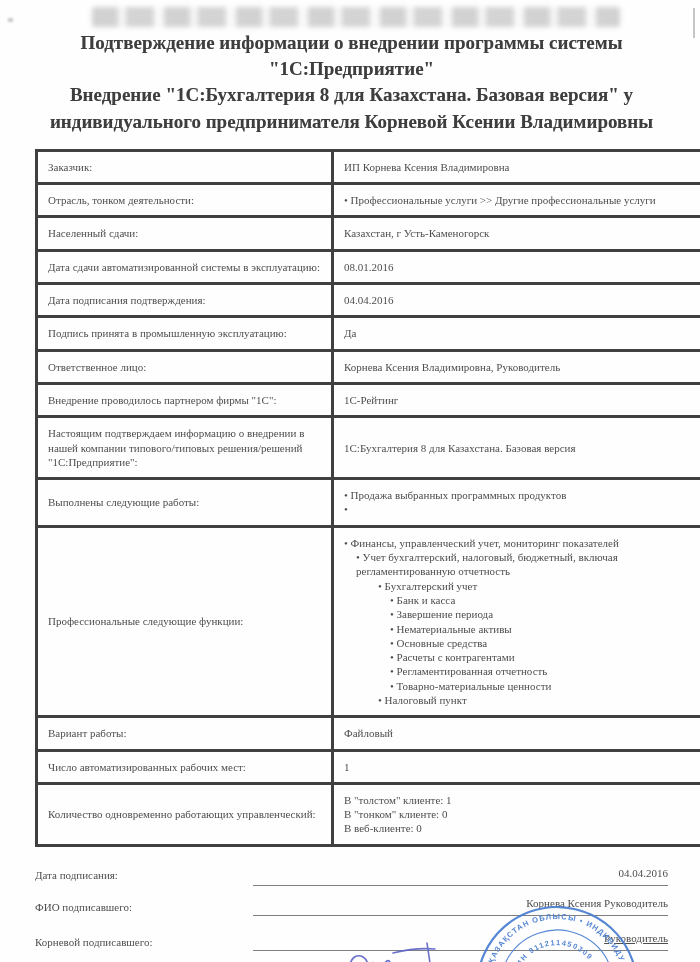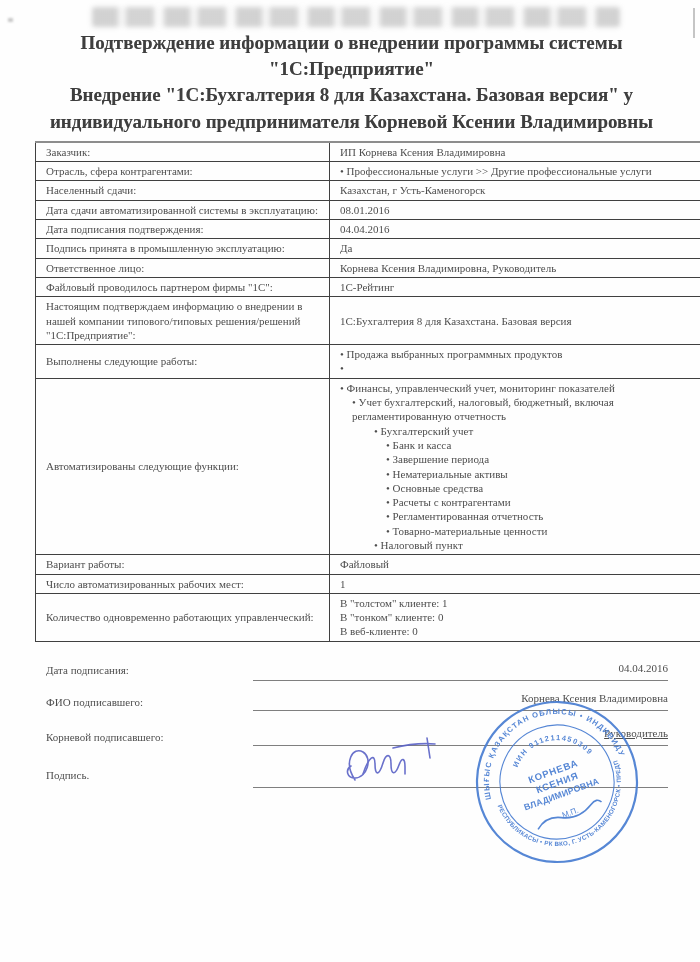--- a/index.html
+++ b/index.html
@@ -29,60 +29,60 @@
   }
   .edge-mark{
     position:absolute;right:5px;top:8px;width:2px;height:30px;
     background:rgba(150,150,150,.55);filter:blur(.6px);
   }
   .corner-dot{
     position:absolute;left:8px;top:18px;width:5px;height:4px;
     background:rgba(150,150,150,.5);filter:blur(1px);
   }
   .title{
-    margin:30px auto 6px auto;
+    margin:30px auto 14px auto;
     max-width:632px;
     text-align:center;
     font-weight:bold;
     font-size:19px;
     line-height:1.38;
     color:#3e3e3e;
     text-shadow:0 0 .5px rgba(90,90,90,.45);
   }
   .title .seg{display:block;}
   table.info{
     width:633px;
     border-collapse:collapse;
     table-layout:fixed;
     font-size:11px;
     line-height:1.3;
     color:#4e4e4e;
     border:1px solid #b3b3b3;
     border-top:2.5px solid #8d8d8d;
   }
   table.info td{
-    border:1px solid #404040;
+    border:3px solid #404040;
     vertical-align:middle;
-    padding:2px 10px;
+    padding:8px 10px;
   }
   td.lbl{width:273px;}
   td.val{width:360px;padding-left:12px;}
   .vline{padding-left:0;}
   .ind-1{padding-left:12px;}
   .ind-2{padding-left:34px;}
   .ind-3{padding-left:46px;}
   .footer{
     position:relative;
     width:633px;height:200px;
     margin-top:14px;
     font-size:11px;
     color:#4e4e4e;
   }
   .f-row{position:absolute;left:0;width:100%;}
-  .f-label{position:absolute;left:11px;top:0;text-align:right;}
+  .f-label{position:absolute;left:0;top:0;text-align:right;}
   .f-line{
     position:absolute;left:218px;right:0;top:-4px;height:22px;
     border-bottom:1px solid #7f7f7f;
     text-align:right;
     line-height:20px;
   }
   .f-row.r1{top:8px;}
   .f-row.r2{top:40px;}
   .f-row.r3{top:75px;}
   .f-row.r4{top:113px;}
@@ -117,21 +117,21 @@
 
   <table class="info">
     <tbody>
         <tr>
       <td class="lbl">Заказчик:</td>
       <td class="val">
             <div class="vline ind-0">ИП Корнева Ксения Владимировна</div>
           </td>
     </tr>
         <tr>
-      <td class="lbl">Отрасль, сфера контрагентами:</td>
+      <td class="lbl">Отрасль, тонком деятельности:</td>
       <td class="val">
             <div class="vline ind-0">• Профессиональные услуги &gt;&gt; Другие профессиональные услуги</div>
           </td>
     </tr>
         <tr>
       <td class="lbl">Населенный сдачи:</td>
       <td class="val">
             <div class="vline ind-0">Казахстан, г Усть-Каменогорск</div>
           </td>
     </tr>
@@ -153,40 +153,40 @@
             <div class="vline ind-0">Да</div>
           </td>
     </tr>
         <tr>
       <td class="lbl">Ответственное лицо:</td>
       <td class="val">
             <div class="vline ind-0">Корнева Ксения Владимировна, Руководитель</div>
           </td>
     </tr>
         <tr>
-      <td class="lbl">Файловый проводилось партнером фирмы "1С":</td>
+      <td class="lbl">Внедрение проводилось партнером фирмы "1С":</td>
       <td class="val">
             <div class="vline ind-0">1С-Рейтинг</div>
           </td>
     </tr>
         <tr>
       <td class="lbl">Настоящим подтверждаем информацию о внедрении в нашей компании типового/типовых решения/решений "1С:Предприятие":</td>
       <td class="val">
             <div class="vline ind-0">1С:Бухгалтерия 8 для Казахстана. Базовая версия</div>
           </td>
     </tr>
         <tr>
       <td class="lbl">Выполнены следующие работы:</td>
       <td class="val">
             <div class="vline ind-0">• Продажа выбранных программных продуктов</div>
             <div class="vline ind-0">•</div>
           </td>
     </tr>
         <tr>
-      <td class="lbl">Автоматизированы следующие функции:</td>
+      <td class="lbl">Профессиональные следующие функции:</td>
       <td class="val">
             <div class="vline ind-0">• Финансы, управленческий учет, мониторинг показателей</div>
             <div class="vline ind-1">• Учет бухгалтерский, налоговый, бюджетный, включая регламентированную отчетность</div>
             <div class="vline ind-2">• Бухгалтерский учет</div>
             <div class="vline ind-3">• Банк и касса</div>
             <div class="vline ind-3">• Завершение периода</div>
             <div class="vline ind-3">• Нематериальные активы</div>
             <div class="vline ind-3">• Основные средства</div>
             <div class="vline ind-3">• Расчеты с контрагентами</div>
             <div class="vline ind-3">• Регламентированная отчетность</div>
@@ -219,21 +219,21 @@
 
   <div class="footer">
 
     <div class="f-row r1">
       <span class="f-label">Дата подписания:</span>
       <span class="f-line">04.04.2016</span>
     </div>
 
     <div class="f-row r2">
       <span class="f-label">ФИО подписавшего:</span>
-      <span class="f-line">Корнева Ксения Владимировна</span>
+      <span class="f-line">Корнева Ксения Руководитель</span>
     </div>
 
     <div class="f-row r3">
       <span class="f-label">Корневой подписавшего:</span>
       <span class="f-line">Руководитель</span>
     </div>
 
     <div class="f-row r4">
       <span class="f-label">Подпись.</span>
       <span class="f-line"></span>

